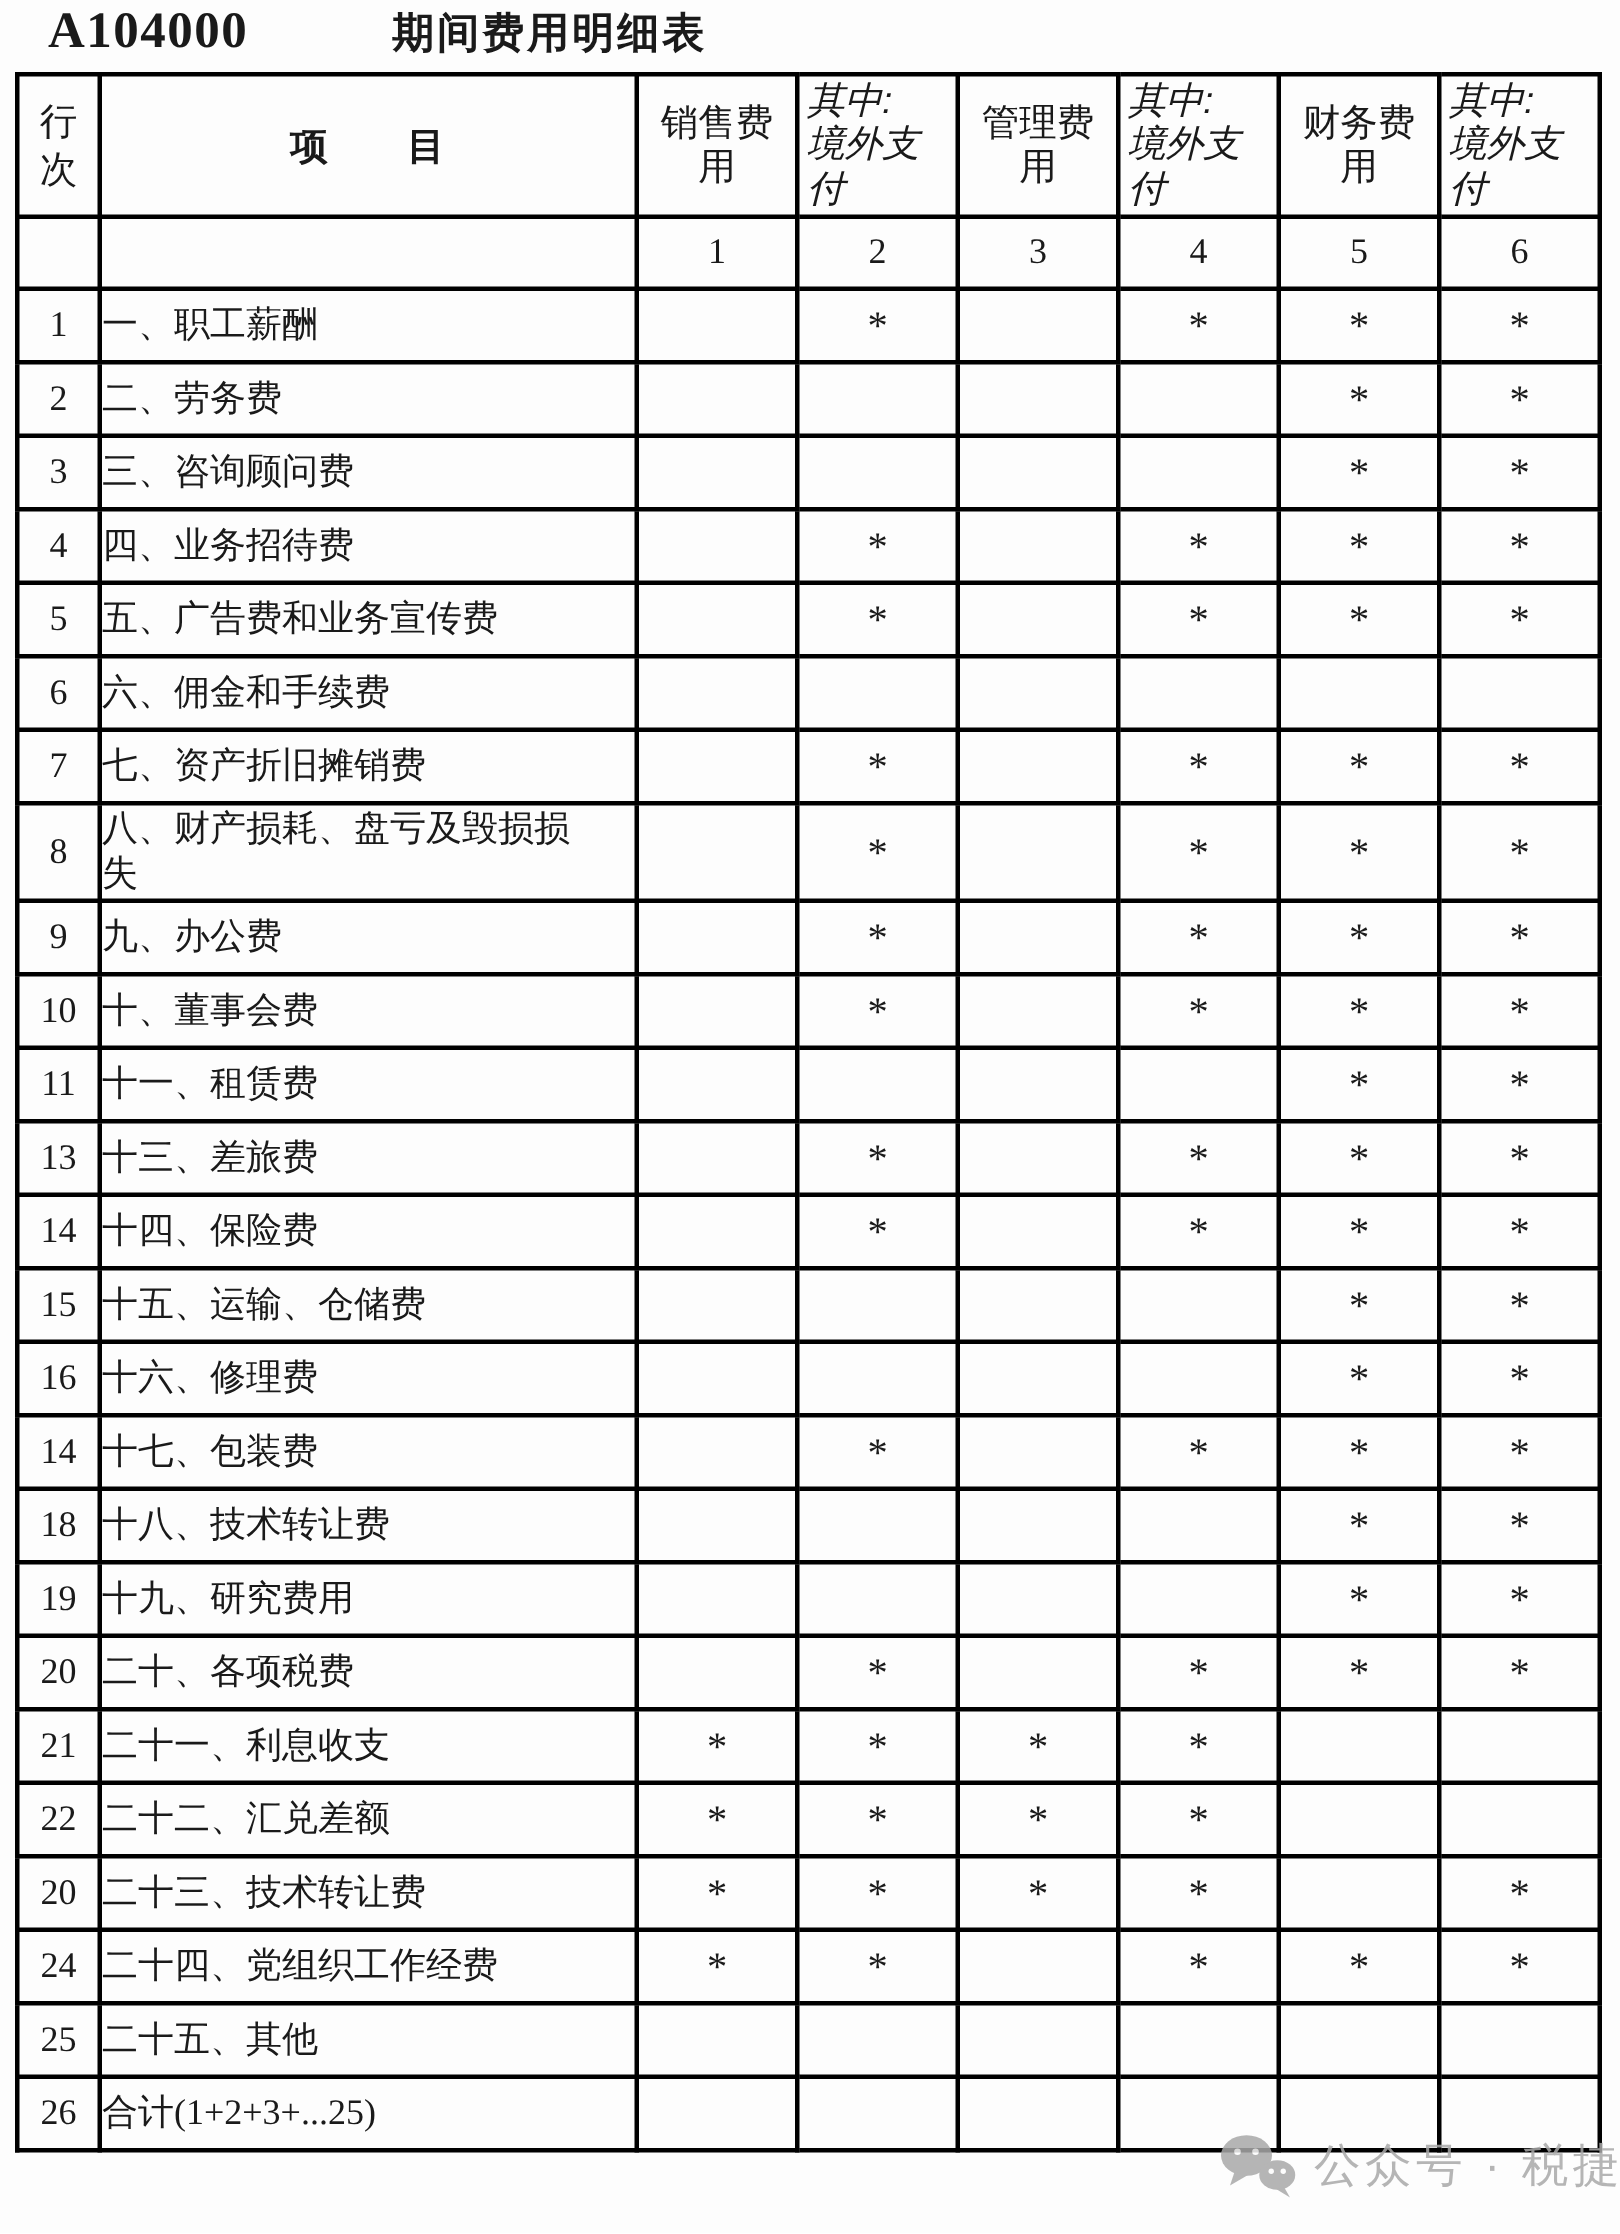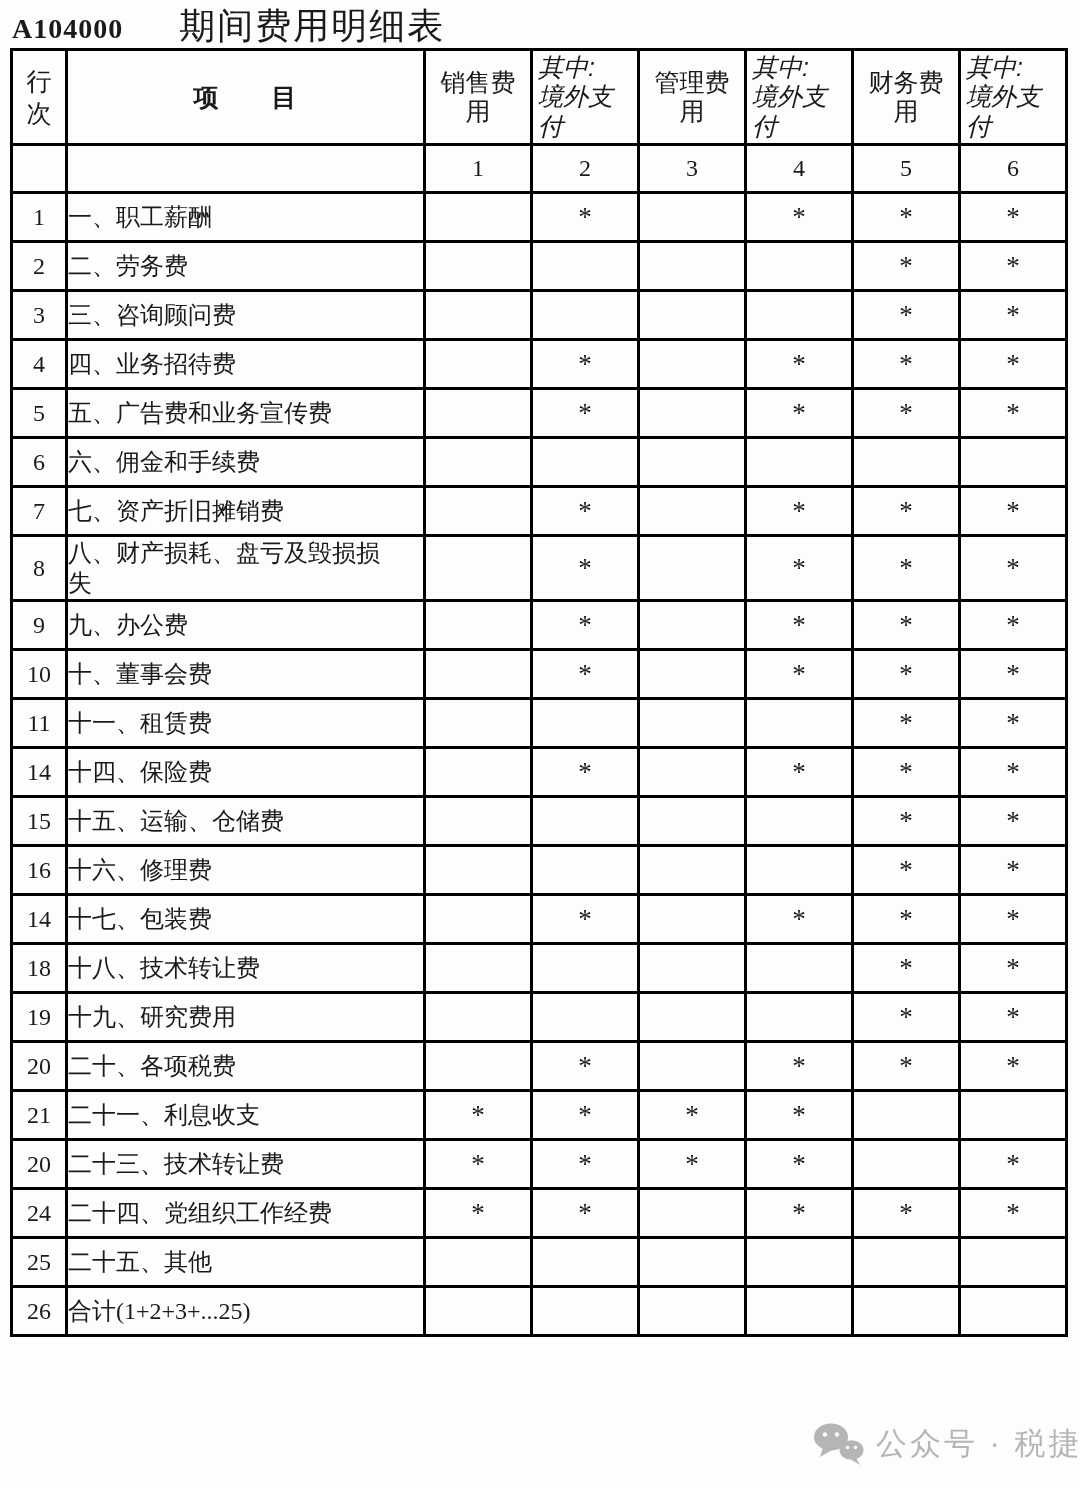--- a/index.html
+++ b/index.html
@@ -18,28 +18,30 @@
   }
   .page-title {
     position: absolute;
     top: 2px;
     left: 12px;
     white-space: nowrap;
   }
   .title-code {
     font-family: "Liberation Serif", serif;
     font-weight: bold;
-    font-size: 28px;
+    font-size: 34px;
     letter-spacing: 1px;
     margin-right: 56px;
+    margin-left: 20px;
   }
   .title-name {
-    font-weight: normal;
-    font-size: 36px;
+    font-weight: bold;
+    font-size: 28px;
     letter-spacing: 2px;
+    margin-left: 40px;
   }
   table.grid {
     position: absolute;
     top: 48px;
     left: 10px;
     width: 1055px;
     border-collapse: collapse;
     table-layout: fixed;
   }
   table.grid th, table.grid td {
@@ -278,20 +280,30 @@
           <td class="line-cell">11</td>
           <td class="item-cell">十一、租赁费</td>
           <td class="value-cell"></td>
           <td class="value-cell"></td>
           <td class="value-cell"></td>
           <td class="value-cell"></td>
           <td class="value-cell">*</td>
           <td class="value-cell">*</td>
         </tr>
         <tr>
+          <td class="line-cell">13</td>
+          <td class="item-cell">十三、差旅费</td>
+          <td class="value-cell"></td>
+          <td class="value-cell">*</td>
+          <td class="value-cell"></td>
+          <td class="value-cell">*</td>
+          <td class="value-cell">*</td>
+          <td class="value-cell">*</td>
+        </tr>
+        <tr>
           <td class="line-cell">14</td>
           <td class="item-cell">十四、保险费</td>
           <td class="value-cell"></td>
           <td class="value-cell">*</td>
           <td class="value-cell"></td>
           <td class="value-cell">*</td>
           <td class="value-cell">*</td>
           <td class="value-cell">*</td>
         </tr>
         <tr>
@@ -350,20 +362,30 @@
           <td class="value-cell"></td>
           <td class="value-cell">*</td>
           <td class="value-cell"></td>
           <td class="value-cell">*</td>
           <td class="value-cell">*</td>
           <td class="value-cell">*</td>
         </tr>
         <tr>
           <td class="line-cell">21</td>
           <td class="item-cell">二十一、利息收支</td>
+          <td class="value-cell">*</td>
+          <td class="value-cell">*</td>
+          <td class="value-cell">*</td>
+          <td class="value-cell">*</td>
+          <td class="value-cell"></td>
+          <td class="value-cell"></td>
+        </tr>
+        <tr>
+          <td class="line-cell">22</td>
+          <td class="item-cell">二十二、汇兑差额</td>
           <td class="value-cell">*</td>
           <td class="value-cell">*</td>
           <td class="value-cell">*</td>
           <td class="value-cell">*</td>
           <td class="value-cell"></td>
           <td class="value-cell"></td>
         </tr>
         <tr>
           <td class="line-cell">20</td>
           <td class="item-cell">二十三、技术转让费</td>

